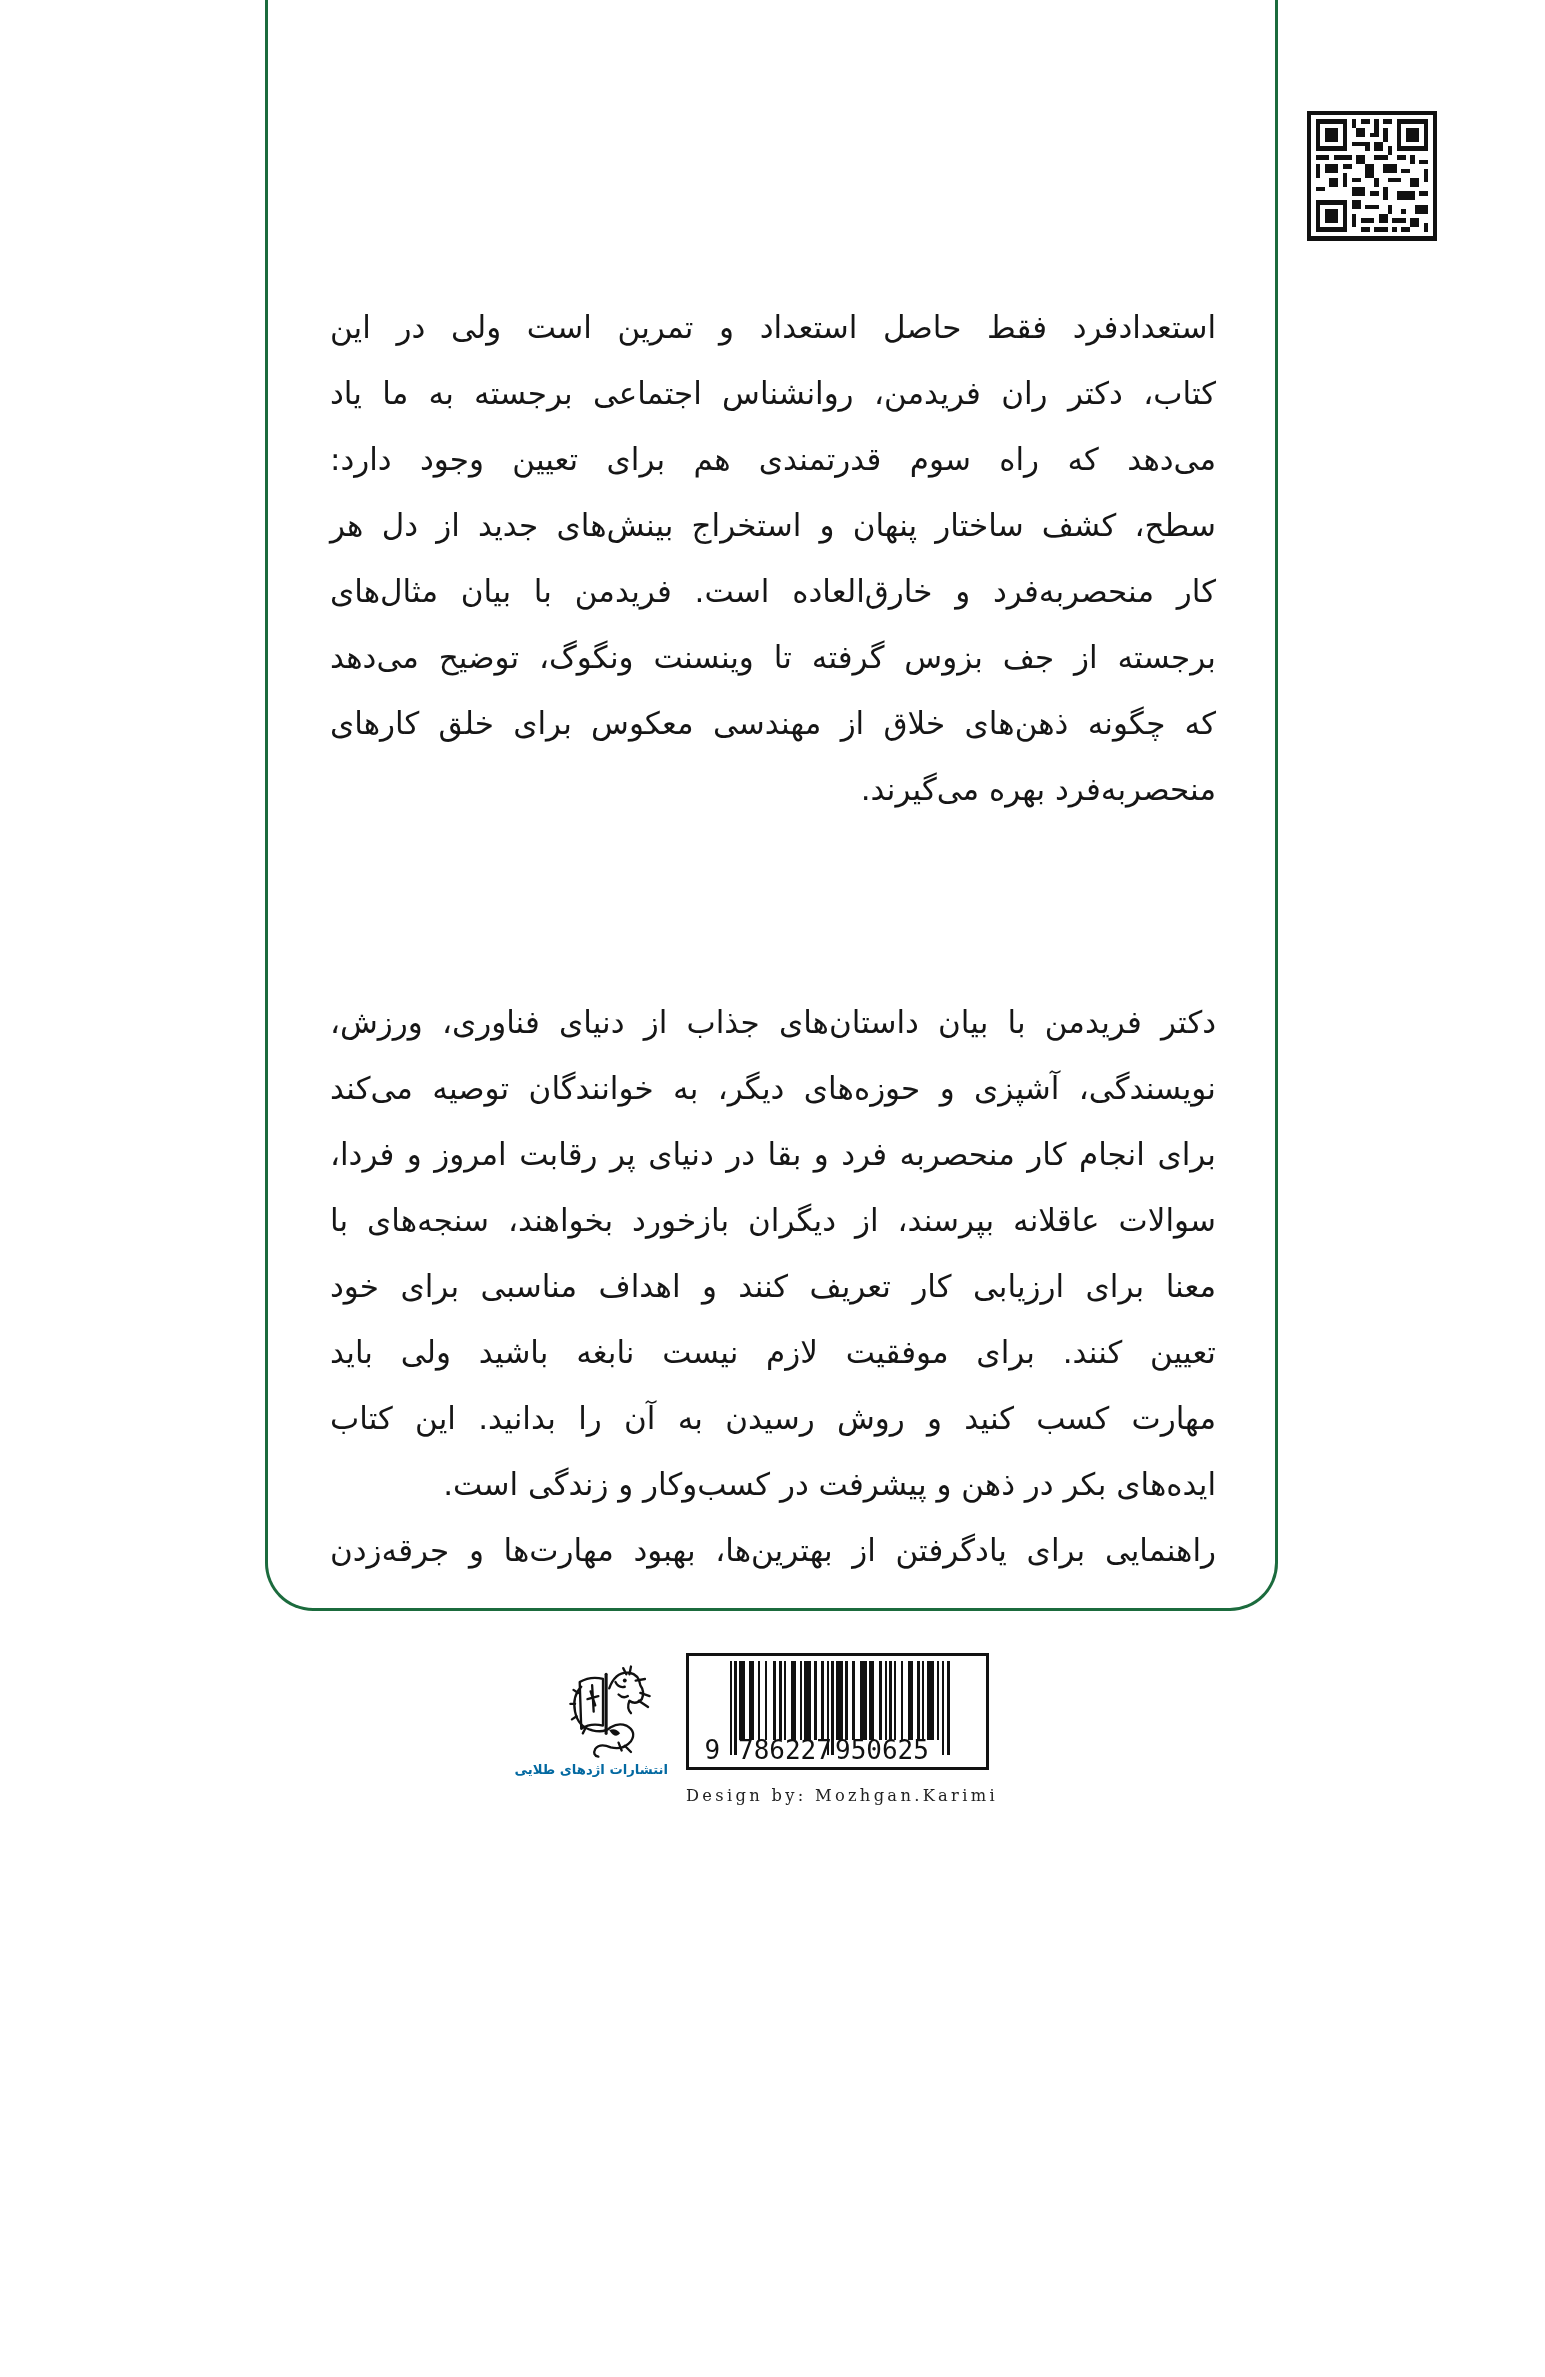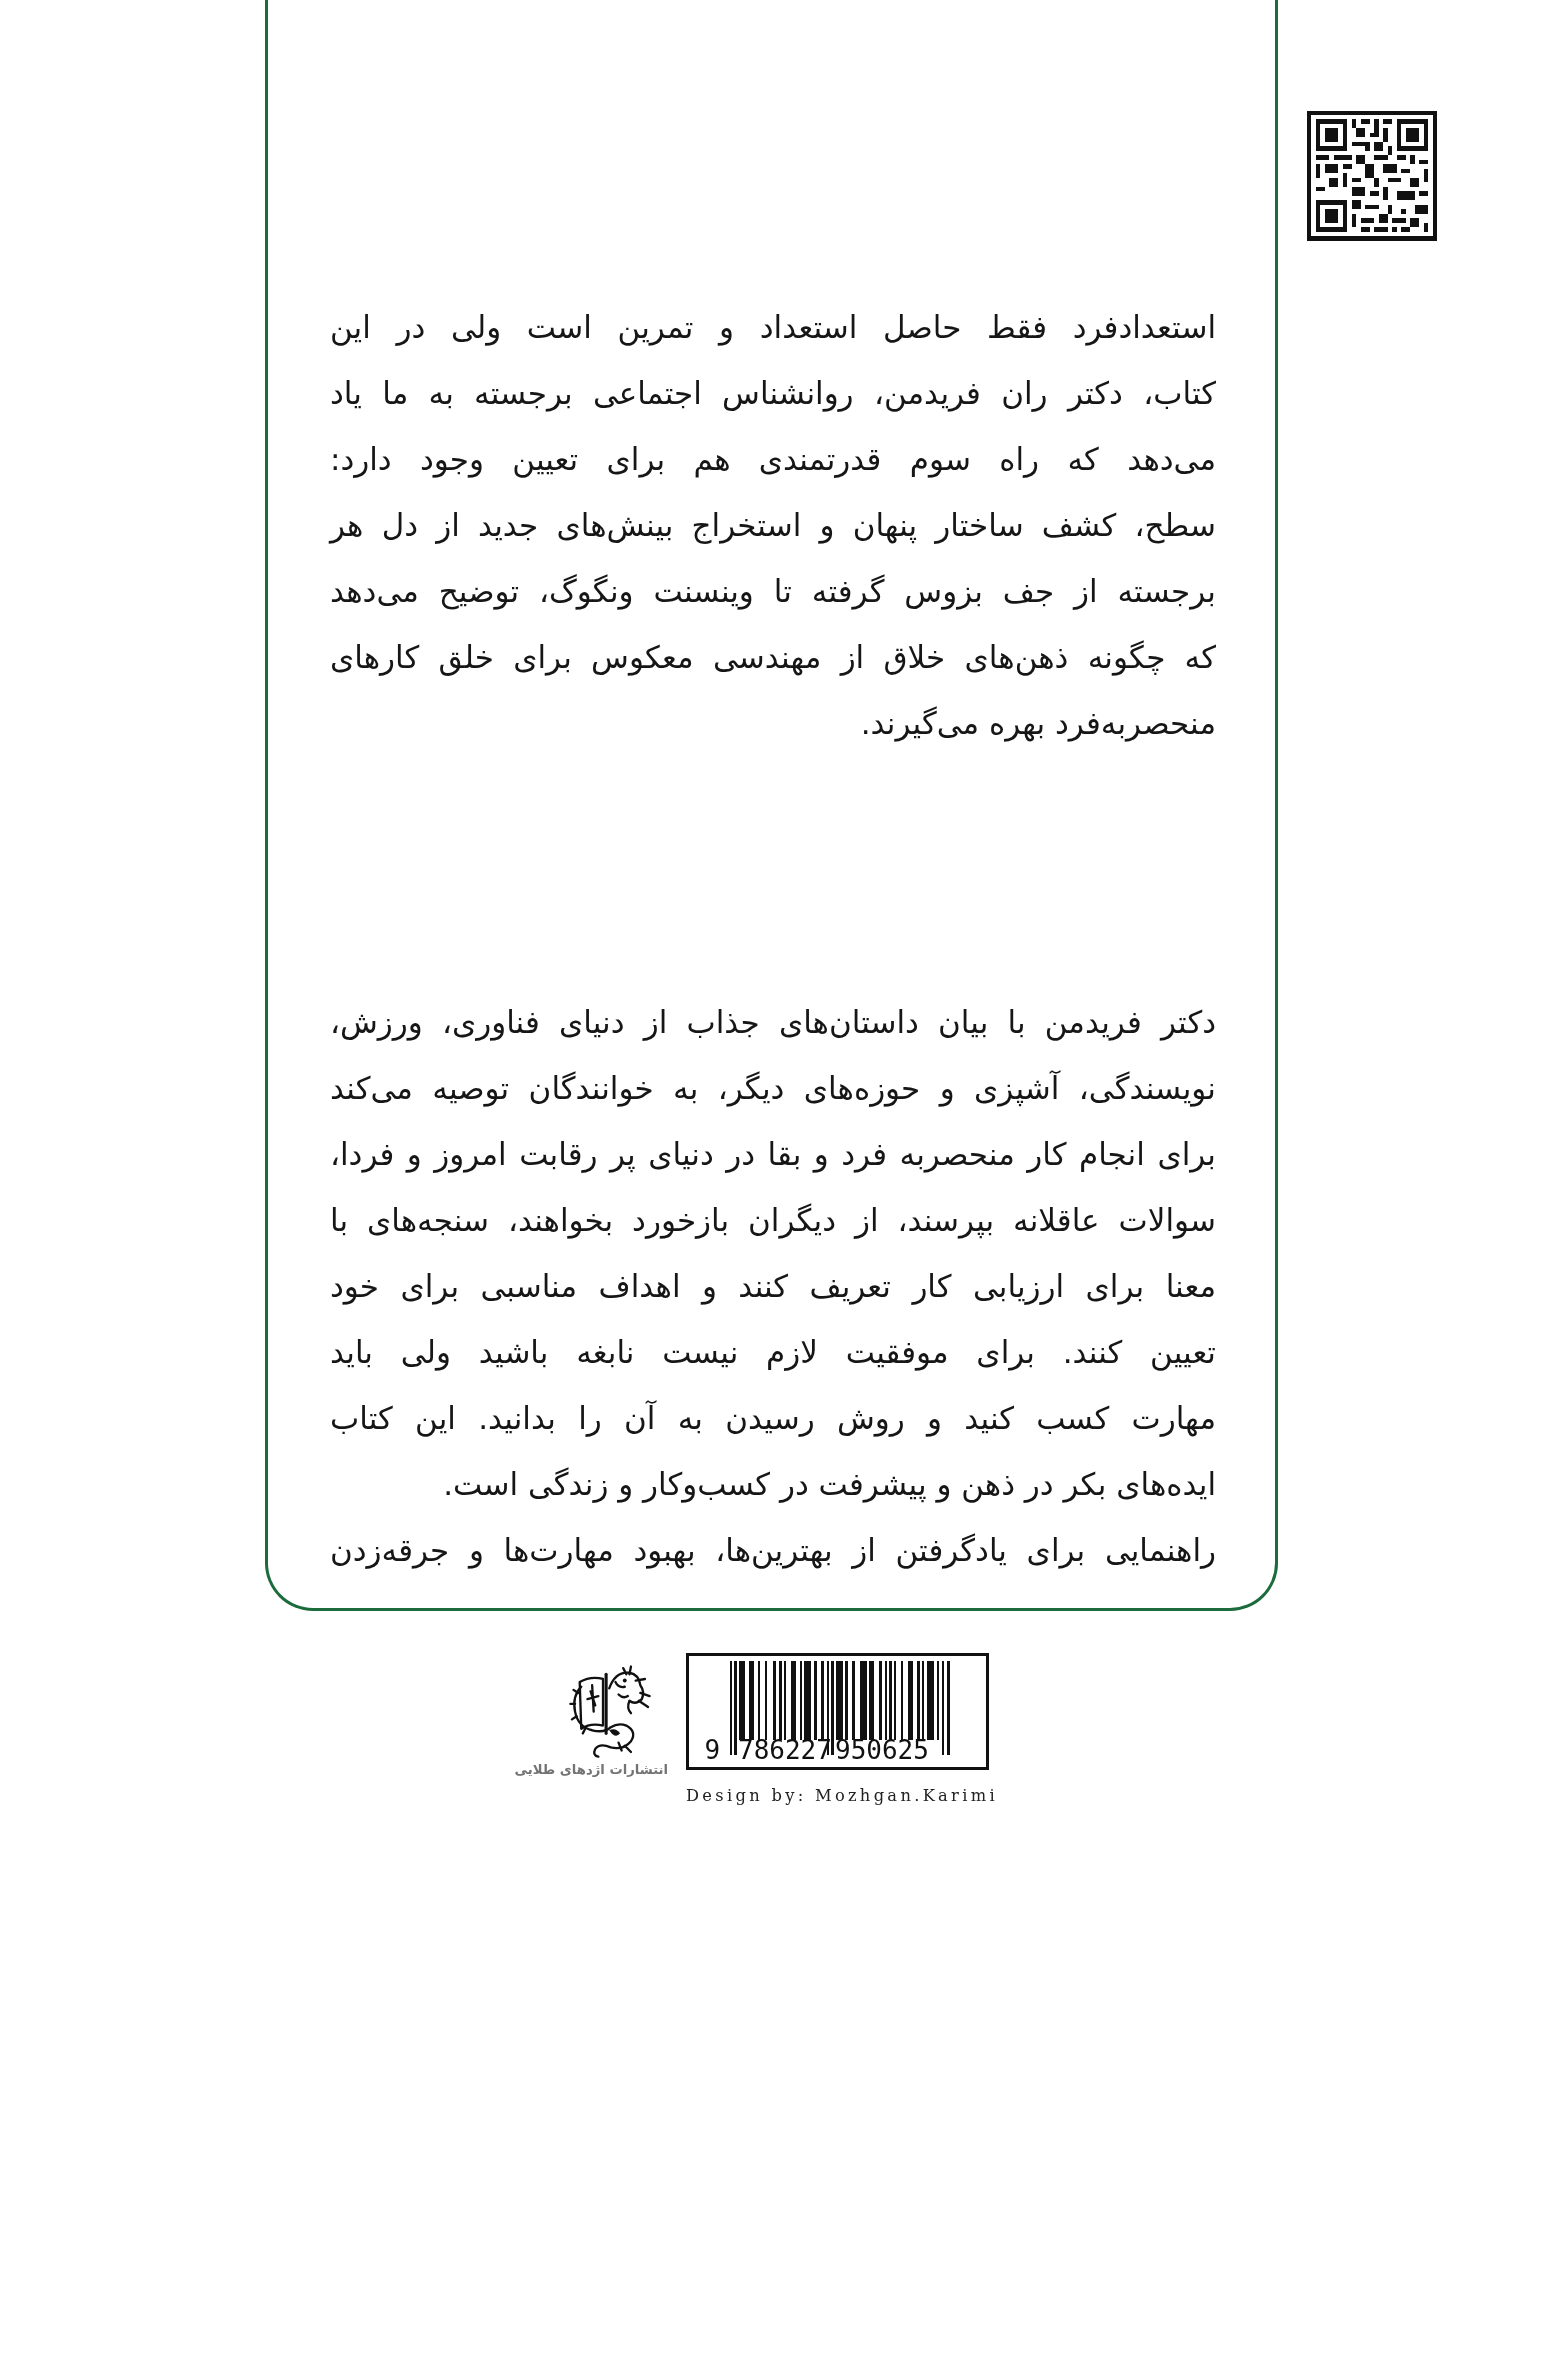--- a/index.html
+++ b/index.html
@@ -15,21 +15,21 @@
     position:absolute; left:330px; width:886px;
     direction:rtl; color:#161616;
     font-family:"DejaVu Sans", sans-serif; font-size:31px; line-height:66px;
   }
   .blurb .ln { display:block; text-align:justify; text-align-last:justify; white-space:nowrap; overflow:visible; height:66px; }
   #para1 { top:294px; }
   #para2 { top:989px; }
   .logo { position:absolute; left:548px; top:1663px; width:120px; height:120px; }
   .logo svg { position:absolute; left:15.5px; top:1.6px; width:99px; height:94px; }
   .logo-text { position:absolute; left:0; top:99px; width:120px; text-align:center; direction:rtl;
-    font-family:"DejaVu Sans", sans-serif; font-weight:bold; font-size:13.2px; color:#737373; white-space:nowrap; }
+    font-family:"DejaVu Sans", sans-serif; font-weight:bold; font-size:13.2px; color:#0369a1; white-space:nowrap; }
   .barcode { position:absolute; left:686px; top:1653px; width:303px; height:117px; box-sizing:border-box; border:3.1px solid #111; background:#fff; }
   .barcode svg { position:absolute; left:0; top:0; width:297px; height:110px; }
   .bc-digit { position:absolute; font-family:"DejaVu Sans Mono", monospace; font-size:26px; color:#111; top:81px; line-height:26.4px; }
   .designer { position:absolute; left:686px; top:1786px; width:305px; font-family:"DejaVu Serif", serif; font-size:16.3px; letter-spacing:3.3px; color:#222; white-space:nowrap; }
 </style>
 </head>
 <body>
 
 <div class="frame"></div>
 
@@ -104,20 +104,21 @@
         <rect x="21" y="26" width="2" height="1"></rect>
     </g>
   </svg>
 </div>
 
 <div class="blurb" id="para1">
   <span class="ln">استعداد‌فرد فقط حاصل استعداد و تمرین است ولی در این</span>
   <span class="ln">کتاب، دکتر ران فریدمن، روانشناس اجتماعی برجسته به ما یاد</span>
   <span class="ln">می‌دهد که راه سوم قدرتمندی هم برای تعیین وجود دارد:</span>
   <span class="ln">سطح، کشف ساختار پنهان و استخراج بینش‌های جدید از دل هر</span>
+  <span class="ln">کار منحصربه‌فرد و خارق‌العاده است. فریدمن با بیان مثال‌های</span>
   <span class="ln">برجسته از جف بزوس گرفته تا وینسنت ونگوگ، توضیح می‌دهد</span>
   <span class="ln">که چگونه ذهن‌های خلاق از مهندسی معکوس برای خلق کارهای</span>
   <span class="ln" style="text-align-last:right">منحصربه‌فرد بهره می‌گیرند.</span>
 </div>
 
 <div class="blurb" id="para2">
   <span class="ln">دکتر فریدمن با بیان داستان‌های جذاب از دنیای فناوری، ورزش،</span>
   <span class="ln">نویسندگی، آشپزی و حوزه‌های دیگر، به خوانندگان توصیه می‌کند</span>
   <span class="ln">برای انجام کار منحصربه فرد و بقا در دنیای پر رقابت امروز و فردا،</span>
   <span class="ln">سوالات عاقلانه بپرسند، از دیگران بازخورد بخواهند، سنجه‌های با</span>

